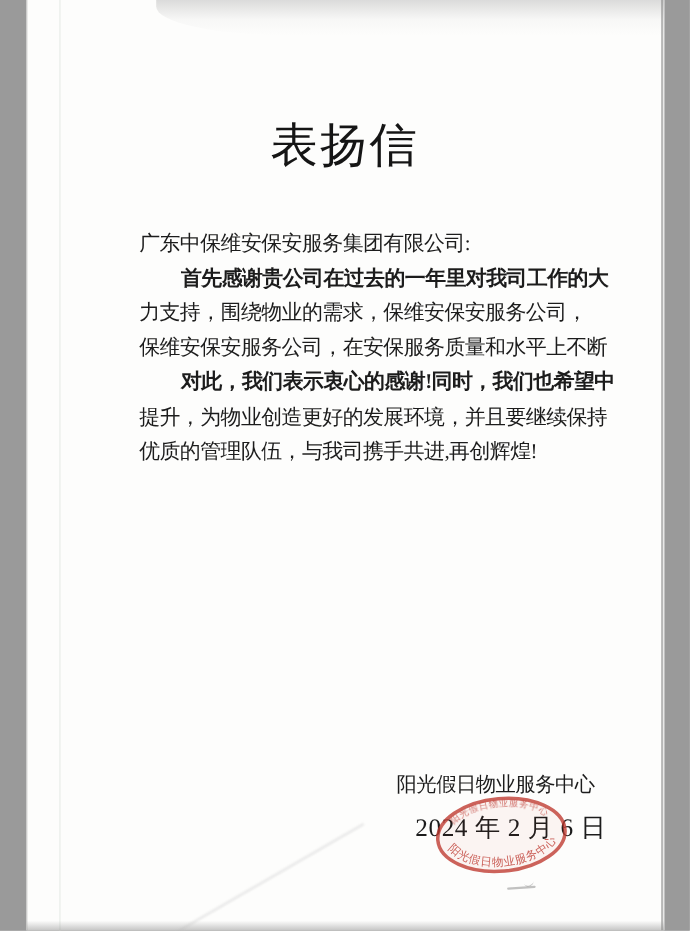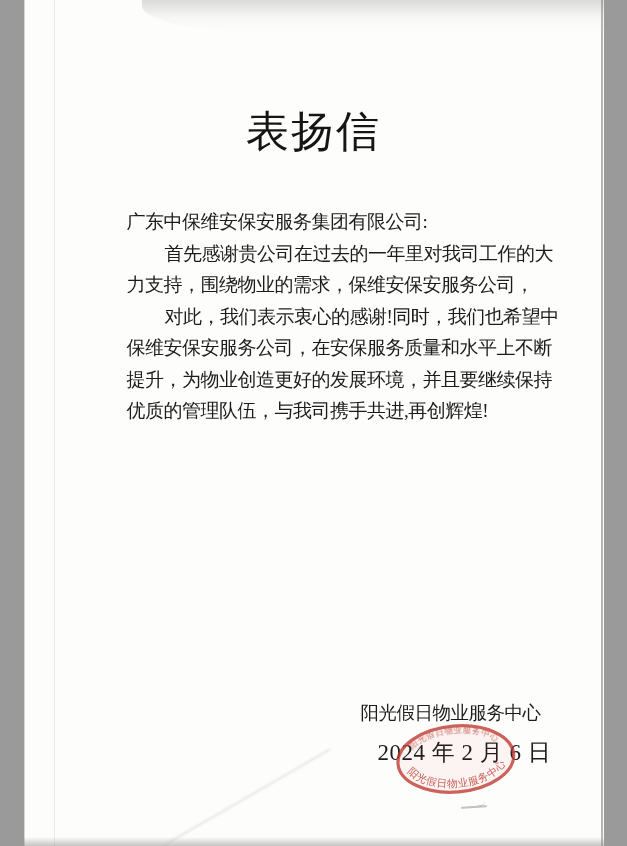--- a/index.html
+++ b/index.html
@@ -32,21 +32,21 @@
   
   .title{
     position:absolute;top:103px;left:0;width:100%;
     text-align:center;font-size:43px;letter-spacing:2px;color:#151515;
   }
   .body-block{
     position:absolute;left:103px;top:194px;width:426px;
     font-size:19px;line-height:31.5px;letter-spacing:-0.5px;color:#1c1c1c;margin-top:12px;
   }
   .line{white-space:nowrap;height:31.5px;}
-  .indent{text-indent:38px;}
+  .indent{text-indent:38px;font-weight:bold;}
   .signature{
     position:absolute;left:337px;top:700px;
     font-size:18.5px;letter-spacing:-0.5px;color:#1c1c1c;white-space:nowrap;
   }
   .date{
     position:absolute;left:354px;top:737px;
     font-size:23px;letter-spacing:0.5px;color:#1c1c1c;white-space:nowrap;z-index:2;
   }
   
   .stamp{
@@ -68,22 +68,22 @@
   <div class="crease"></div>
   <div class="pencil-dash"></div>
   <div class="pencil-squiggle"></div>
 
   <div class="title">表扬信</div>
 
   <div class="body-block">
     <div class="line">广东中保维安保安服务集团有限公司:</div>
     <div class="line indent">首先感谢贵公司在过去的一年里对我司工作的大</div>
     <div class="line">力支持，围绕物业的需求，保维安保安服务公司，</div>
+    <div class="line">保维安保安服务公司，在安保服务质量和水平上不断</div>
     <div class="line indent">对此，我们表示衷心的感谢!同时，我们也希望中</div>
-    <div class="line">保维安保安服务公司，在安保服务质量和水平上不断</div>
     <div class="line">提升，为物业创造更好的发展环境，并且要继续保持</div>
     <div class="line">优质的管理队伍，与我司携手共进,再创辉煌!</div>
   </div>
 
   <div class="signature">阳光假日物业服务中心</div>
   <div class="date">2024 年 2 月 6 日</div>
 
   <svg class="stamp" viewBox="0 0 132 94">
     <defs>
       <path id="arcTop" d="M 16 46 A 50 27 0 0 1 116 46" fill="none"></path>

